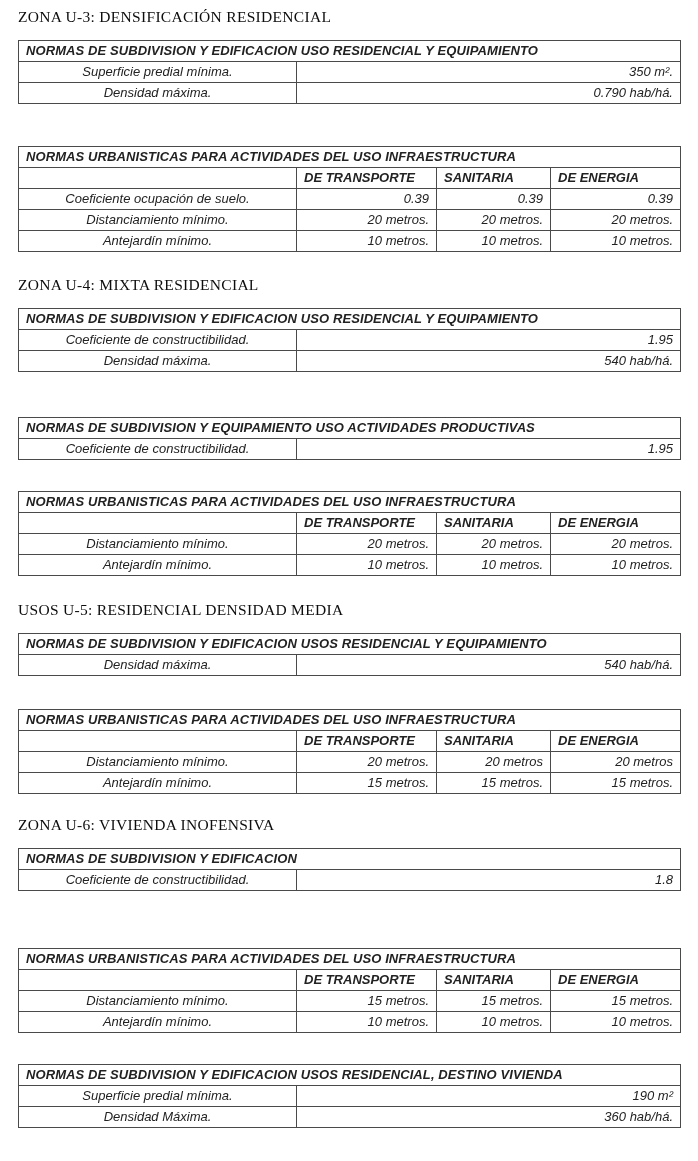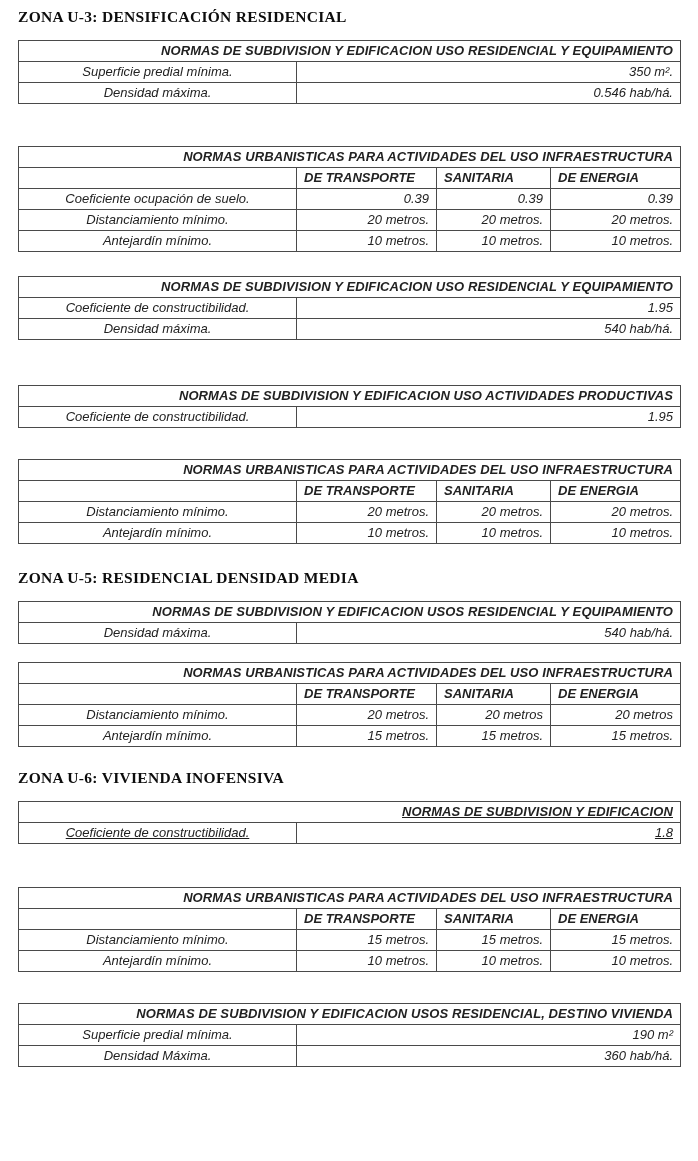--- a/index.html
+++ b/index.html
@@ -10,21 +10,21 @@
   }
   .page {
     box-sizing: border-box;
     width: 698px;
     min-height: 1161px;
     padding: 8px 18px 10px 18px;
   }
   .zone-title {
     font-family: "Liberation Serif", serif;
     font-size: 15.5px;
-    font-weight: bold;
+    font-weight: normal;
     letter-spacing: 0.3px;
     color: #0d0d0d;
     margin: 0 0 14px 0;
   }
   table.norms {
     border-collapse: collapse;
     width: 662px;
     table-layout: fixed;
   }
   table.norms td, table.norms th {
@@ -32,42 +32,42 @@
     font-style: italic;
     font-size: 13px;
     line-height: 16px;
     padding: 2px 7px;
     overflow: hidden;
     white-space: nowrap;
     color: #222;
   }
   th.tbl-title {
     font-weight: bold;
-    text-align: right;
+    text-align: left;
     font-size: 12.6px;
     letter-spacing: 0.1px;
     color: #111;
   }
   td.col-head {
     font-weight: bold;
     text-align: left;
     font-size: 12.6px;
     color: #111;
   }
   td.lbl { text-align: center; }
   td.val { text-align: right; }
   
   .mt-u3-t1 { margin: 3px 0 42px 0; }
   .mt-u3-t2 { margin: 0 0 24px 0; }
   .mt-u4-t1 { margin: 3px 0 45px 0; }
   .mt-u4-t2 { margin: 0 0 31px 0; }
   .mt-u4-t3 { margin: 0 0 25px 0; }
-  .mt-u5-t1 { margin: 3px 0 18px 0; padding-left: 32px; }
+  .mt-u5-t1 { margin: 3px 0 33px 0; padding-left: 32px; }
   .mt-u5-t2 { margin: 0 0 22px 0; }
-  .mt-u6-t1 { margin: 5px 0 43px 0; text-decoration: underline; }
+  .mt-u6-t1 { margin: 5px 0 57px 0; }
   .mt-u6-t2 { margin: 0 0 31px 0; }
   .mt-u6-t3 { margin: 4px 0 10px 0; }
 </style>
 </head>
 <body>
 
 <div class="page">
 
   <h2 class="zone-title">ZONA U-3: DENSIFICACIÓN RESIDENCIAL</h2>
 
@@ -79,21 +79,21 @@
     <tbody>
         <tr>
           <th class="tbl-title" colspan="2">NORMAS DE SUBDIVISION Y EDIFICACION USO RESIDENCIAL Y EQUIPAMIENTO</th>
         </tr>
     <tr>
       <td class="lbl">Superficie predial mínima.</td>
       <td class="val">350 m².</td>
     </tr>
     <tr>
       <td class="lbl">Densidad máxima.</td>
-      <td class="val">0.546 hab/há.</td>
+      <td class="val">0.790 hab/há.</td>
     </tr>
   </tbody>
     </table>
 
   <table class="norms mt-u3-t2">
     <colgroup>
         <col style="width:278px">
         <col style="width:140px">
         <col style="width:114px">
         <col style="width:130px">
@@ -122,20 +122,21 @@
     </tr>
     <tr>
       <td class="lbl">Antejardín mínimo.</td>
       <td class="val">10 metros.</td>
       <td class="val">10 metros.</td>
       <td class="val">10 metros.</td>
     </tr>
   </tbody>
     </table>
 
+  <h2 class="zone-title">ZONA U-4: MIXTA RESIDENCIAL</h2>
 
   <table class="norms mt-u4-t1">
     <colgroup>
         <col style="width:278px">
         <col style="width:384px">
       </colgroup>
     <tbody>
         <tr>
           <th class="tbl-title" colspan="2">NORMAS DE SUBDIVISION Y EDIFICACION USO RESIDENCIAL Y EQUIPAMIENTO</th>
         </tr>
@@ -150,21 +151,21 @@
   </tbody>
     </table>
 
   <table class="norms mt-u4-t2">
     <colgroup>
         <col style="width:278px">
         <col style="width:384px">
       </colgroup>
     <tbody>
         <tr>
-          <th class="tbl-title" colspan="2">NORMAS DE SUBDIVISION Y EDIFICACION USO ACTIVIDADES PRODUCTIVAS</th>
+          <th class="tbl-title" colspan="2">NORMAS DE SUBDIVISION Y EQUIPAMIENTO USO ACTIVIDADES PRODUCTIVAS</th>
         </tr>
     <tr>
       <td class="lbl">Coeficiente de constructibilidad.</td>
       <td class="val">1.95</td>
     </tr>
   </tbody>
     </table>
 
   <table class="norms mt-u4-t3">
     <colgroup>
@@ -191,21 +192,21 @@
     </tr>
     <tr>
       <td class="lbl">Antejardín mínimo.</td>
       <td class="val">10 metros.</td>
       <td class="val">10 metros.</td>
       <td class="val">10 metros.</td>
     </tr>
   </tbody>
     </table>
 
-  <h2 class="zone-title">ZONA U-5: RESIDENCIAL DENSIDAD MEDIA</h2>
+  <h2 class="zone-title">USOS U-5: RESIDENCIAL DENSIDAD MEDIA</h2>
 
   <table class="norms mt-u5-t1">
     <colgroup>
         <col style="width:278px">
         <col style="width:384px">
       </colgroup>
     <tbody>
         <tr>
           <th class="tbl-title" colspan="2">NORMAS DE SUBDIVISION Y EDIFICACION USOS RESIDENCIAL Y EQUIPAMIENTO</th>
         </tr>

